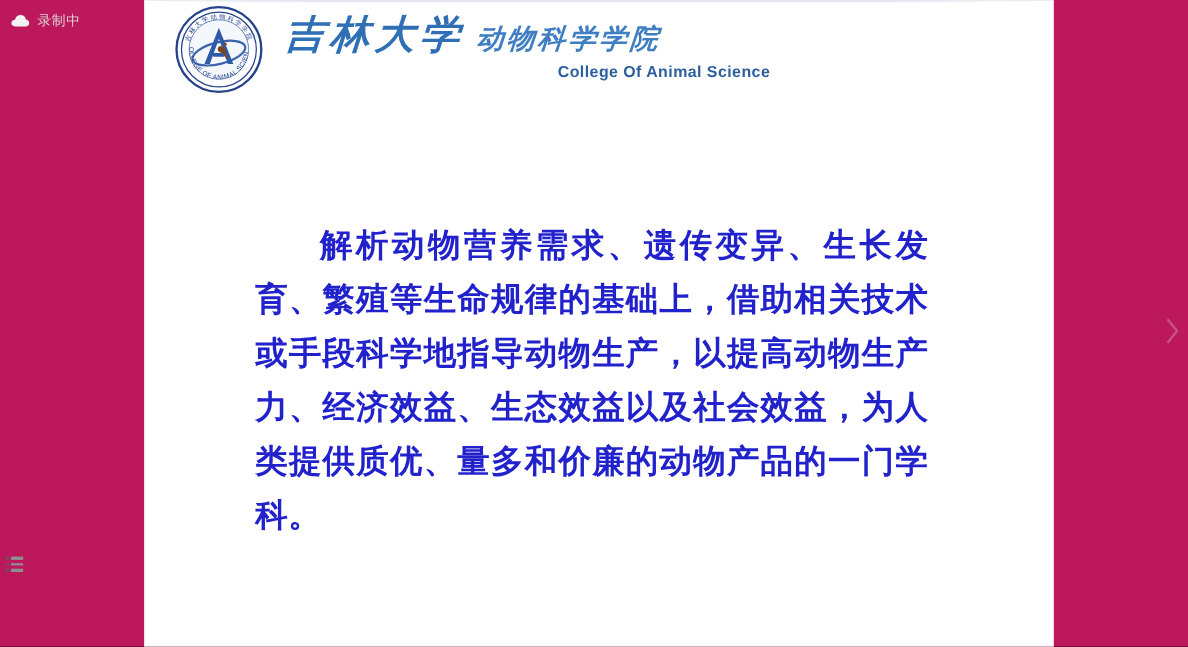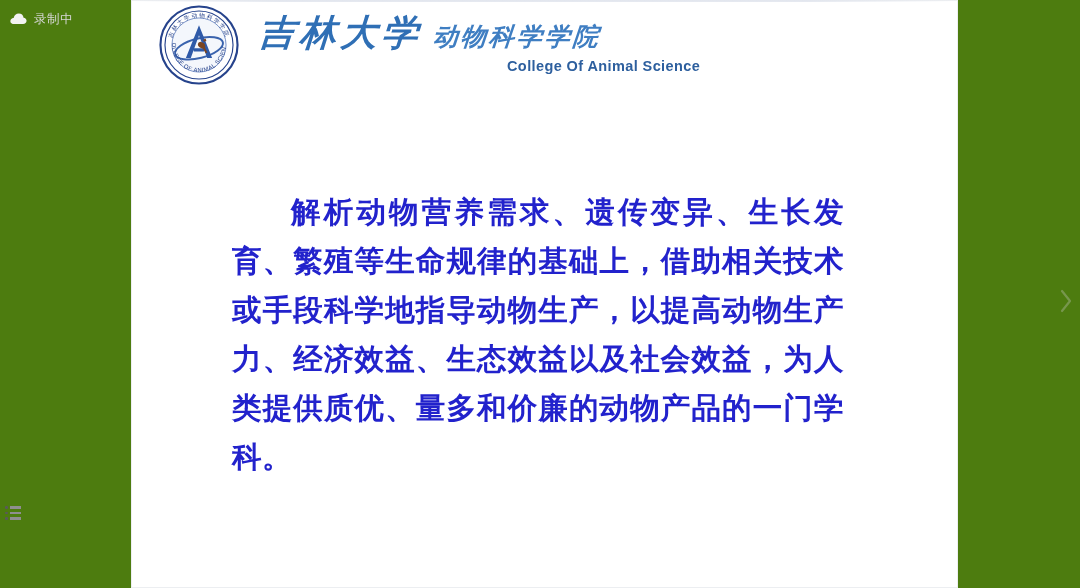--- a/index.html
+++ b/index.html
@@ -10,21 +10,21 @@
   body {
     width: 1080px;
     height: 588px;
     overflow: hidden;
     font-family: "Liberation Sans", sans-serif;
   }
   #app {
     position: relative;
     width: 1080px;
     height: 588px;
-    background: #4d7c0f;
+    background: #be185d;
   }
 
   
   .rec-indicator {
     position: absolute;
     left: 10px;
     top: 9px;
     display: flex;
     align-items: center;
     gap: 7px;
@@ -159,21 +159,21 @@
     line-height: 1;
     margin-top: 9px;
     margin-left: 248px;
     white-space: nowrap;
   }
 
   
   .slide-body {
     position: absolute;
     left: 101px;
-    top: 188px;
+    top: 199px;
     width: 612px;
   }
   .body-paragraph {
     font-family: "DejaVu Sans", sans-serif;
     font-size: 29.5px;
     font-weight: 700;
     color: #2222cc;
     line-height: 49px;
     letter-spacing: 0.5px;
     text-align: justify;

